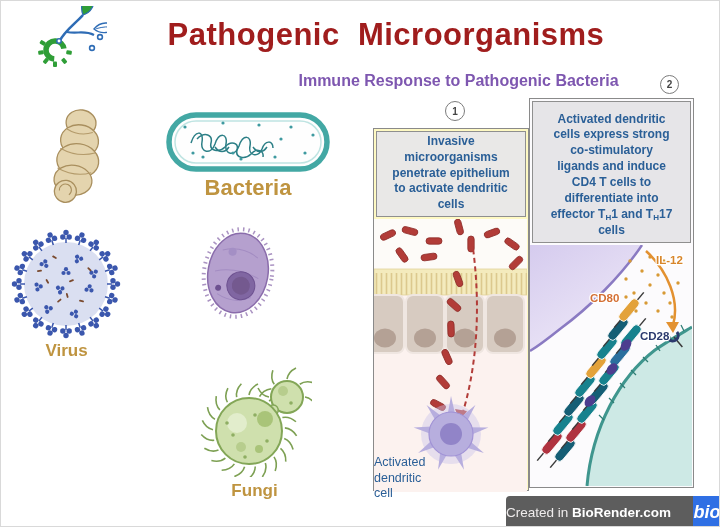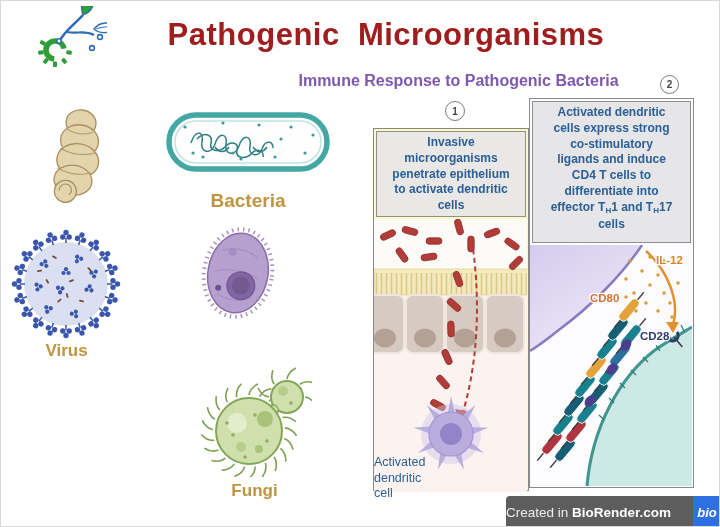--- a/index.html
+++ b/index.html
@@ -16,51 +16,51 @@
           font-size:10px;font-weight:bold;display:flex;align-items:center;justify-content:center;z-index:6;}
   .m1{left:444px;top:100px;width:18px;height:18px;}
   .m2{left:659px;top:74px;width:17px;height:17px;}
 
   .organism{text-align:center;}
   .organism svg{display:block;margin:0 auto;}
   .org-label{font-size:17px;font-weight:bold;color:#bf9440;text-align:center;}
 
   .o-protist{left:22px;top:102px;width:120px;}
   .o-bacteria{left:162px;top:108px;width:170px;}
-  .o-bacteria .org-label{font-size:19px;margin-top:15px;}
+  .o-bacteria .org-label{font-size:22px;margin-top:0;}
   .o-virus{left:8px;top:228px;width:115px;}
   .o-protozoa{left:190px;top:222px;width:95px;}
   .o-protozoa .org-label{margin-top:8px;}
   .o-vibrio{left:8px;top:396px;width:170px;}
   .o-vibrio .org-label{width:110px;margin-top:2px;}
   .o-fungi{left:196px;top:366px;width:115px;}
   .o-fungi .org-label{margin-top:4px;}
 
   .panel{box-sizing:border-box;border:1.5px solid #8a8a8a;background:#fef9c3;z-index:4;}
   .panel1{left:372px;top:127px;width:156px;height:363px;}
   .panel2{left:528px;top:97px;width:165px;height:390px;background:#fcfbfd;z-index:5;}
   .panel-header{position:absolute;left:2px;right:2px;top:2px;box-sizing:border-box;
                 border:1.5px solid #8f8f8f;background:#e9e8e7;color:#2a5f97;
                 font-weight:bold;font-size:12px;text-align:center;
-                display:flex;align-items:flex-start;justify-content:center;padding:3px 15px;line-height:1.32;}
+                display:flex;align-items:flex-end;justify-content:center;padding:3px 15px;line-height:1.32;}
   .panel1 .panel-header{height:86px;}
   .panel2 .panel-header{height:142px;background:#e6e5e8;}
   .sub{font-size:8px;vertical-align:-2px;}
   .panel-body{position:absolute;left:0;right:0;bottom:0;}
   .panel1 .panel-body{top:90px;}
   .panel2 .panel-body{top:146px;}
   .cell-label{position:absolute;left:0;width:100%;top:326px;text-align:left;
               font-size:12.5px;font-weight:normal;color:#2a5f97;white-space:pre-line;line-height:1.25;z-index:7;}
   .mol-label{font-weight:bold;font-size:11.5px;paint-order:stroke;stroke:#ffffff;stroke-width:2.5px;}
 
   .badge{left:505px;top:495px;width:215px;height:32px;background:#5d5d5d;border-radius:4px 0 0 0;
          display:flex;align-items:center;z-index:9;}
   .badge-text{flex:1;text-align:left;font-size:13.5px;color:#efecec;}
   .bt-bold{font-weight:bold;color:#ffffff;}
-  .badge-logo{width:28px;height:32px;background:#2f6fe4;color:#fff;font-weight:bold;font-size:13px;
+  .badge-logo{width:28px;height:32px;background:#2f6fe4;color:#fff;font-weight:bold;font-size:18px;
               font-style:italic;display:flex;align-items:center;justify-content:center;}
 </style>
 </head>
 <body>
 
 <div class="page">
 
   <svg class="abs" style="left:30px;top:5px;" width="76" height="66" viewBox="0 0 76 66">
     <g>
       <circle cx="24" cy="44" r="9" fill="none" stroke="#2f9e37" stroke-width="5.5" stroke-dasharray="40 17" transform="rotate(95 24 44)"></circle>

